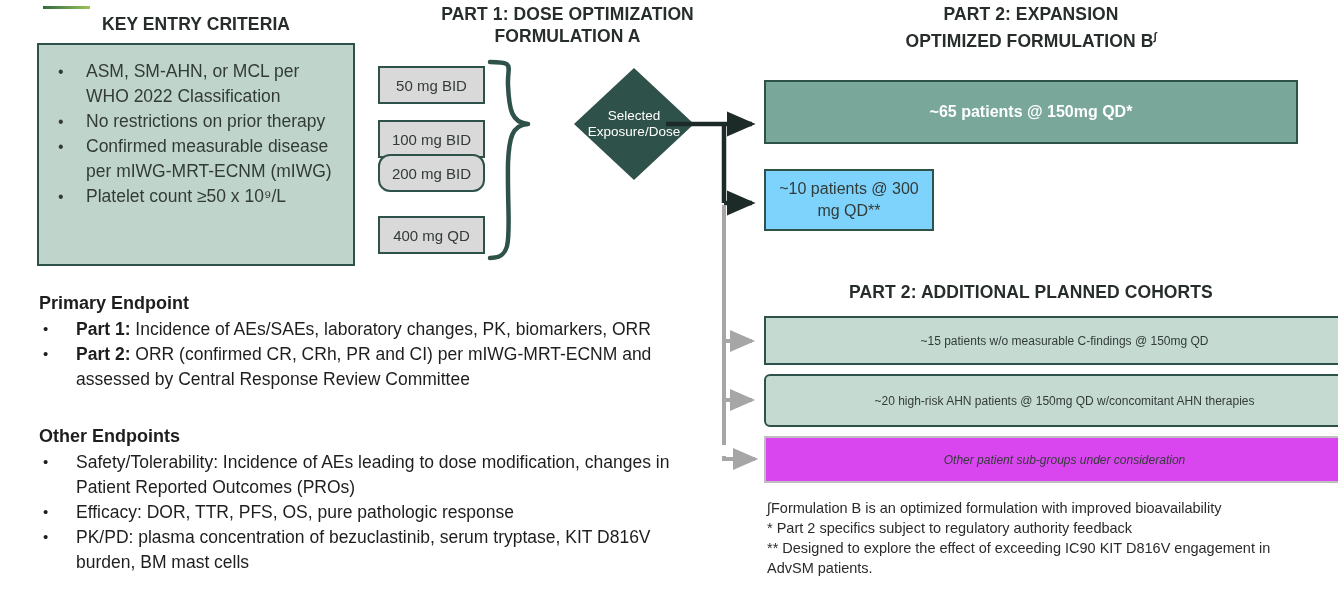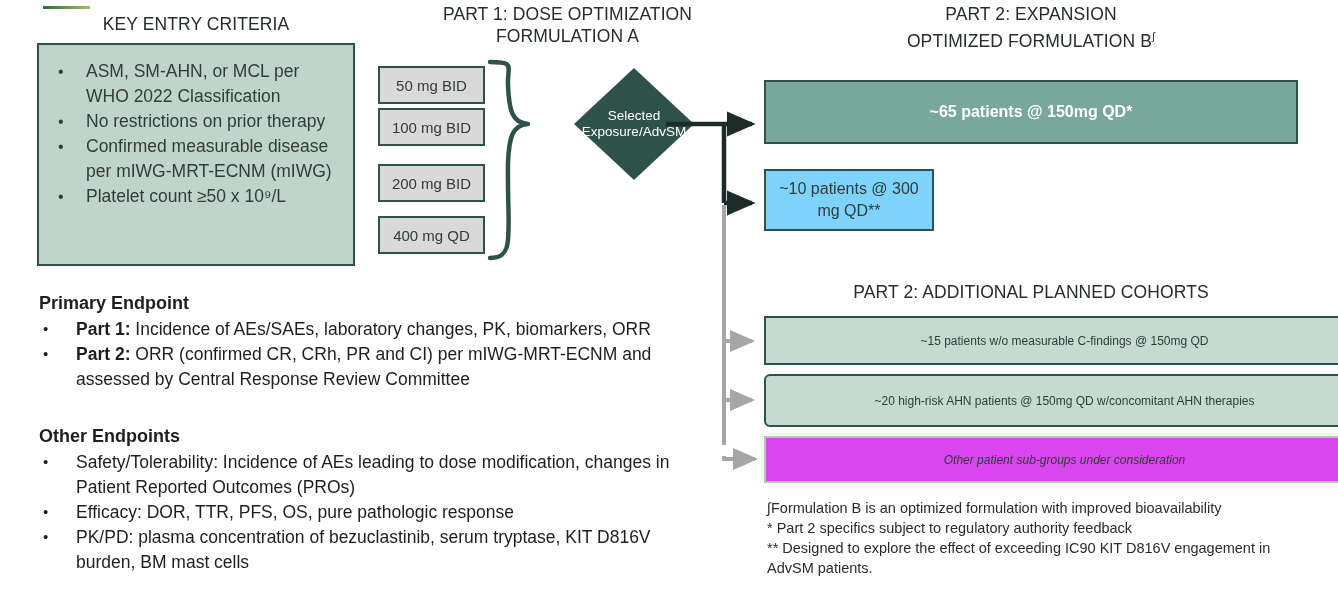--- a/index.html
+++ b/index.html
@@ -8,21 +8,21 @@
     background:#ffffff;
     font-family:"Liberation Sans", sans-serif;
     color:#2b2b2b;
     overflow:hidden;
   }
   #stage{position:relative;width:1338px;height:613px;}
 
   
   .hdr{
     position:absolute;
-    font-weight:normal;
+    font-weight:bold;
     font-size:17.5px;
     color:#262d2b;
     text-align:center;
     line-height:22px;
     letter-spacing:.1px;
   }
   .sup{font-size:11px;vertical-align:super;}
 
   
   .accent-rule{
@@ -142,29 +142,29 @@
   <div class="criteria-box">
     <ul class="criteria-list">
       <li>ASM, SM-AHN, or MCL per WHO 2022 Classification</li>
       <li>No restrictions on prior therapy</li>
       <li>Confirmed measurable disease per mIWG-MRT-ECNM (mIWG)</li>
       <li>Platelet count ≥50 x 10⁹/L</li>
     </ul>
   </div>
 
   <div class="dose-box" style="top:66px;">50 mg BID</div>
-  <div class="dose-box" style="top:108px;">100 mg BID</div>
-  <div class="dose-box" style="top:164px;">200 mg BID</div>
+  <div class="dose-box" style="top:120px;">100 mg BID</div>
+  <div class="dose-box" style="top:154px;border-radius:12px;">200 mg BID</div>
   <div class="dose-box" style="top:216px;">400 mg QD</div>
 
   <div class="diamond-wrap">
     <div class="diamond-shape"></div>
     <div class="diamond-label">
       <span>Selected</span>
-      <span>Exposure/AdvSM</span>
+      <span>Exposure/Dose</span>
     </div>
   </div>
 
   <svg class="svg-layer" viewBox="0 0 1338 613" xmlns="http://www.w3.org/2000/svg">
     <defs>
       <marker id="arrowDark" markerWidth="7" markerHeight="7" refX="5.6" refY="3.1" orient="auto" markerUnits="strokeWidth">
         <path d="M0,0.3 L6.4,3.1 L0,5.9 z" fill="#1c2b28"></path>
       </marker>
       <marker id="arrowGray" markerWidth="7" markerHeight="7" refX="5.6" refY="3.1" orient="auto" markerUnits="strokeWidth">
         <path d="M0,0.3 L6.4,3.1 L0,5.9 z" fill="#a6a6a6"></path>

